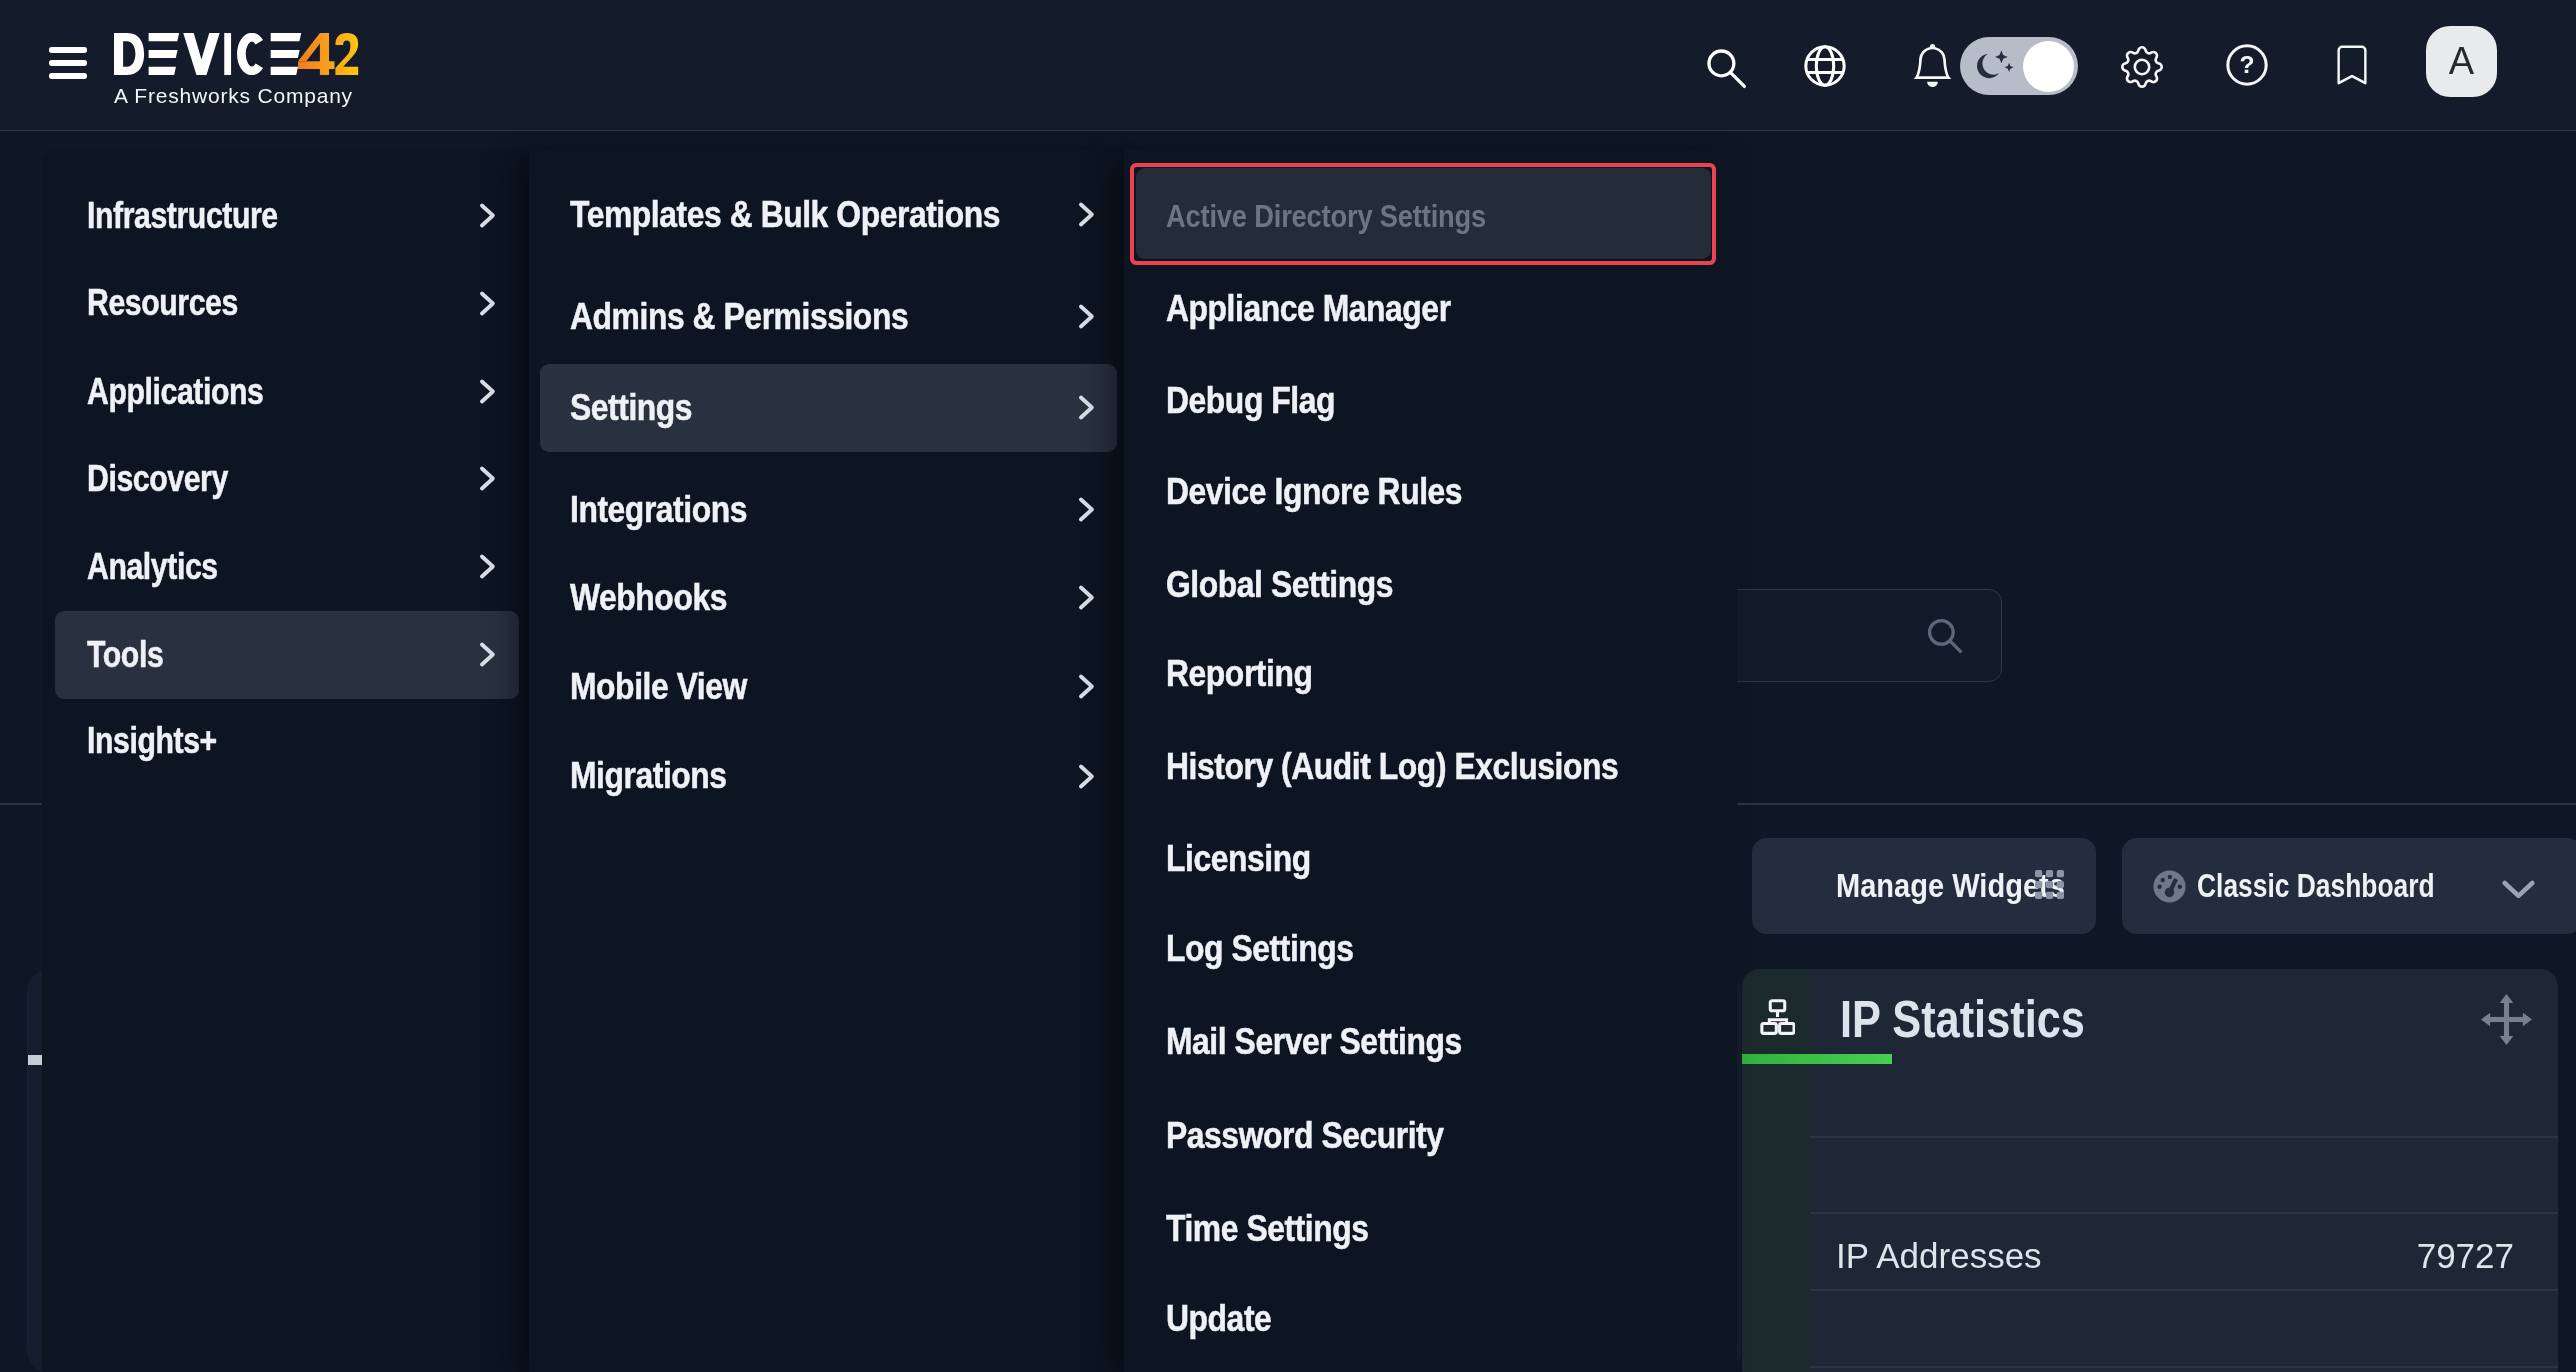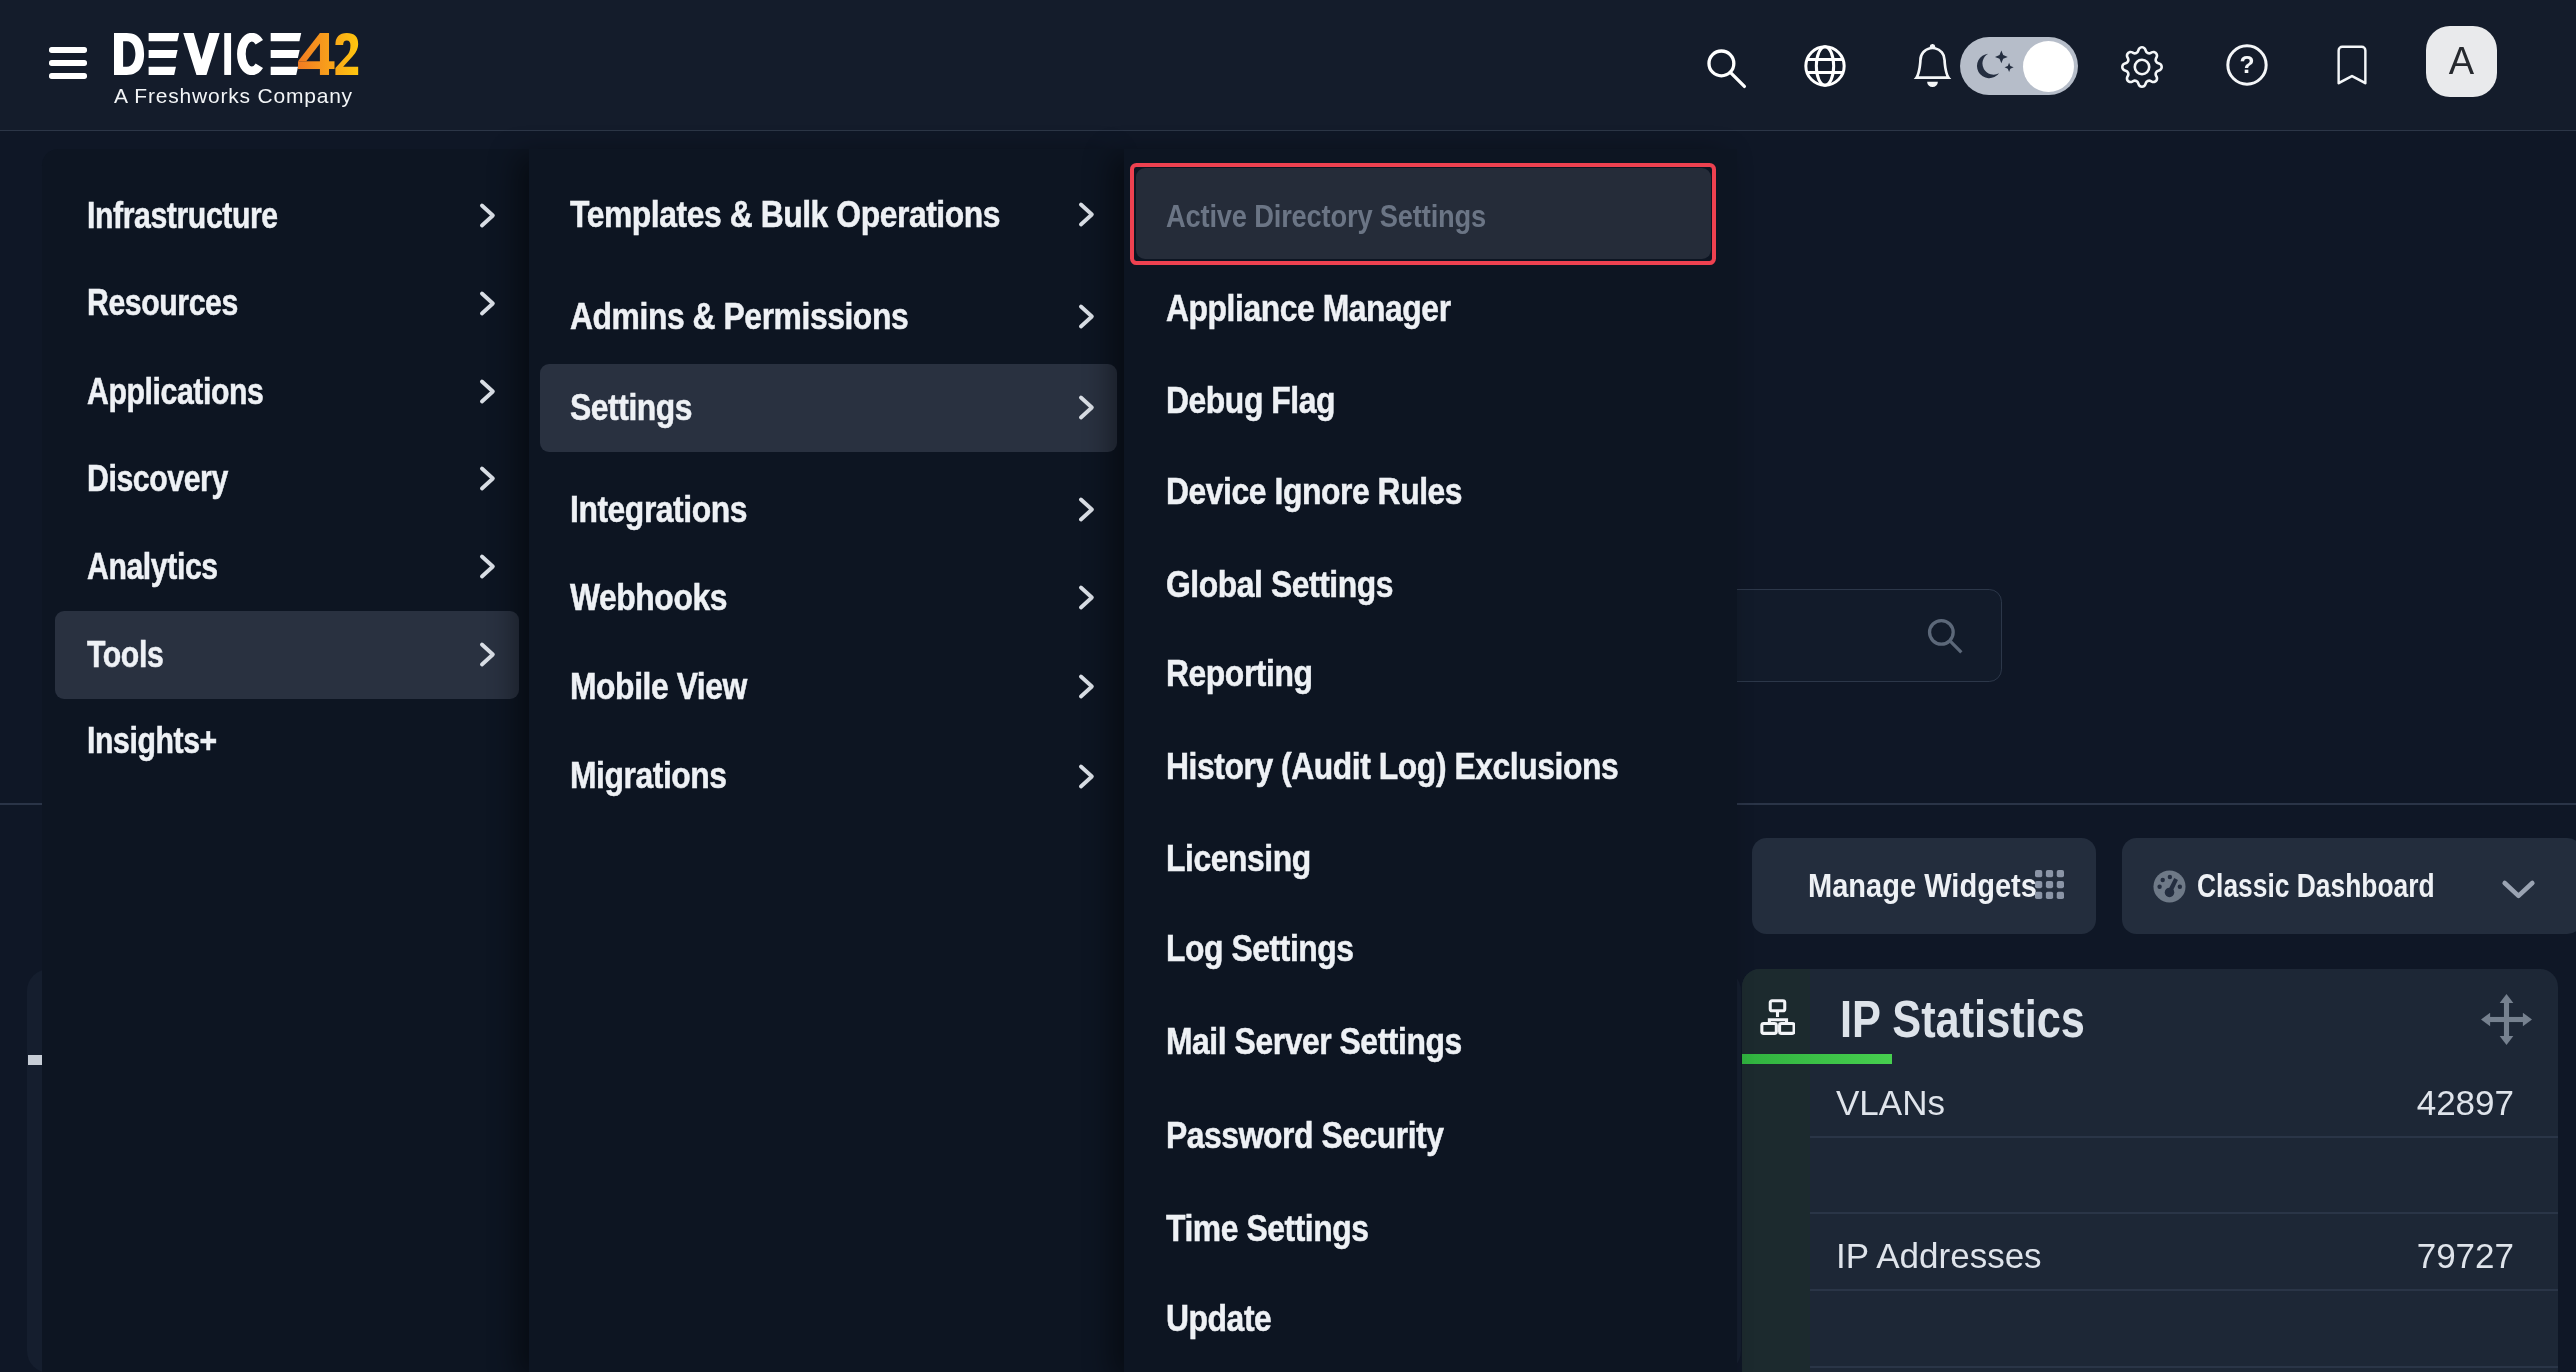--- a/index.html
+++ b/index.html
@@ -12,21 +12,21 @@
   .hbar { position:absolute; left:49px; width:38px; height:5.5px; background:#ffffff; border-radius:2.7px; }
 
   
   #leftcard { left:27px; top:969px; width:1714px; height:404px; background:#151e2e; border-radius:22px; }
   #leftdash { left:28px; top:1055px; width:15.5px; height:10px; background:#c7cdd6; }
   #searchbox { left:1413px; top:589px; width:589px; height:93px; background:#121b2a; border:1.8px solid #2c3749; border-radius:12.8px; }
   #divline { left:0px; top:803px; width:2576px; height:1.8px; background:#2a3447; }
   .btn { background:#232d3d; border-radius:14.6px; height:96px; top:838px; display:flex; align-items:center; color:#eef1f5; font-weight:bold; font-size:33px; white-space:nowrap; }
   .btn span { transform:scaleX(0.88); transform-origin:0 50%; }
   #btn-cd span { transform:scaleX(0.80); }
-  #btn-mw { left:1752px; width:344px; padding-left:56px; }
+  #btn-mw { left:1752px; width:344px; padding-left:56px;justify-content:flex-end; }
   #btn-cd { left:2122px; width:460px; padding-left:31px; }
 
   
   #ipcard { left:1742px; top:969px; width:816px; height:419px; background:#1d2736; border-radius:18px; overflow:hidden; }
   #ipstrip { position:absolute; left:0; top:0; width:68px; height:419px; background:#1c2a2e; }
   #iptitle { position:absolute; left:98px; top:21px; font-size:51px; color:#dde3ea; font-weight:bold; letter-spacing:0px; transform:scaleX(0.85); transform-origin:0 50%; }
   #greenbar { position:absolute; left:0px; top:85px; width:150px; height:10px; background:linear-gradient(90deg,#30b23f,#47cf4f); }
   .iprow { position:absolute; left:94px; right:44px; display:flex; justify-content:space-between; color:#dfe4eb; font-size:35px; }
   .ipsep { position:absolute; left:68px; right:0px; height:1.8px; background:#2a3547; }
 
@@ -164,24 +164,20 @@
 <div id="ipcard" class="abs">
   <div id="ipstrip"></div>
   <svg style="position:absolute; left:18px; top:30px;" width="35" height="38" viewBox="0 0 38 42" fill="none" stroke="#f2f4f7" stroke-width="3.4">
     <rect x="11" y="2" width="16" height="11" rx="2"></rect>
     <rect x="1.7" y="27" width="16" height="11" rx="2"></rect>
     <rect x="21.3" y="27" width="16" height="11" rx="2"></rect>
     <path d="M19 13 v7 M10 27 v-4 h19 v4"></path>
   </svg>
   <div id="iptitle">IP Statistics</div>
   <div id="greenbar"></div>
-  <div class="iprow" style="top:114px;">
-      <span>VLANs</span>
-      <span>42897</span>
-    </div>
   <div class="iprow" style="top:267px;">
       <span>IP Addresses</span>
       <span>79727</span>
     </div>
   <div class="ipsep" style="top:167px;"></div>
   <div class="ipsep" style="top:243px;"></div>
   <div class="ipsep" style="top:320px;"></div>
   <div class="ipsep" style="top:397px;"></div>
   <svg style="position:absolute; right:26.4px; top:24.6px;" width="51" height="51" viewBox="0 0 56 56" fill="#76818f">
     <rect x="25.2" y="8" width="5.6" height="40"></rect>

